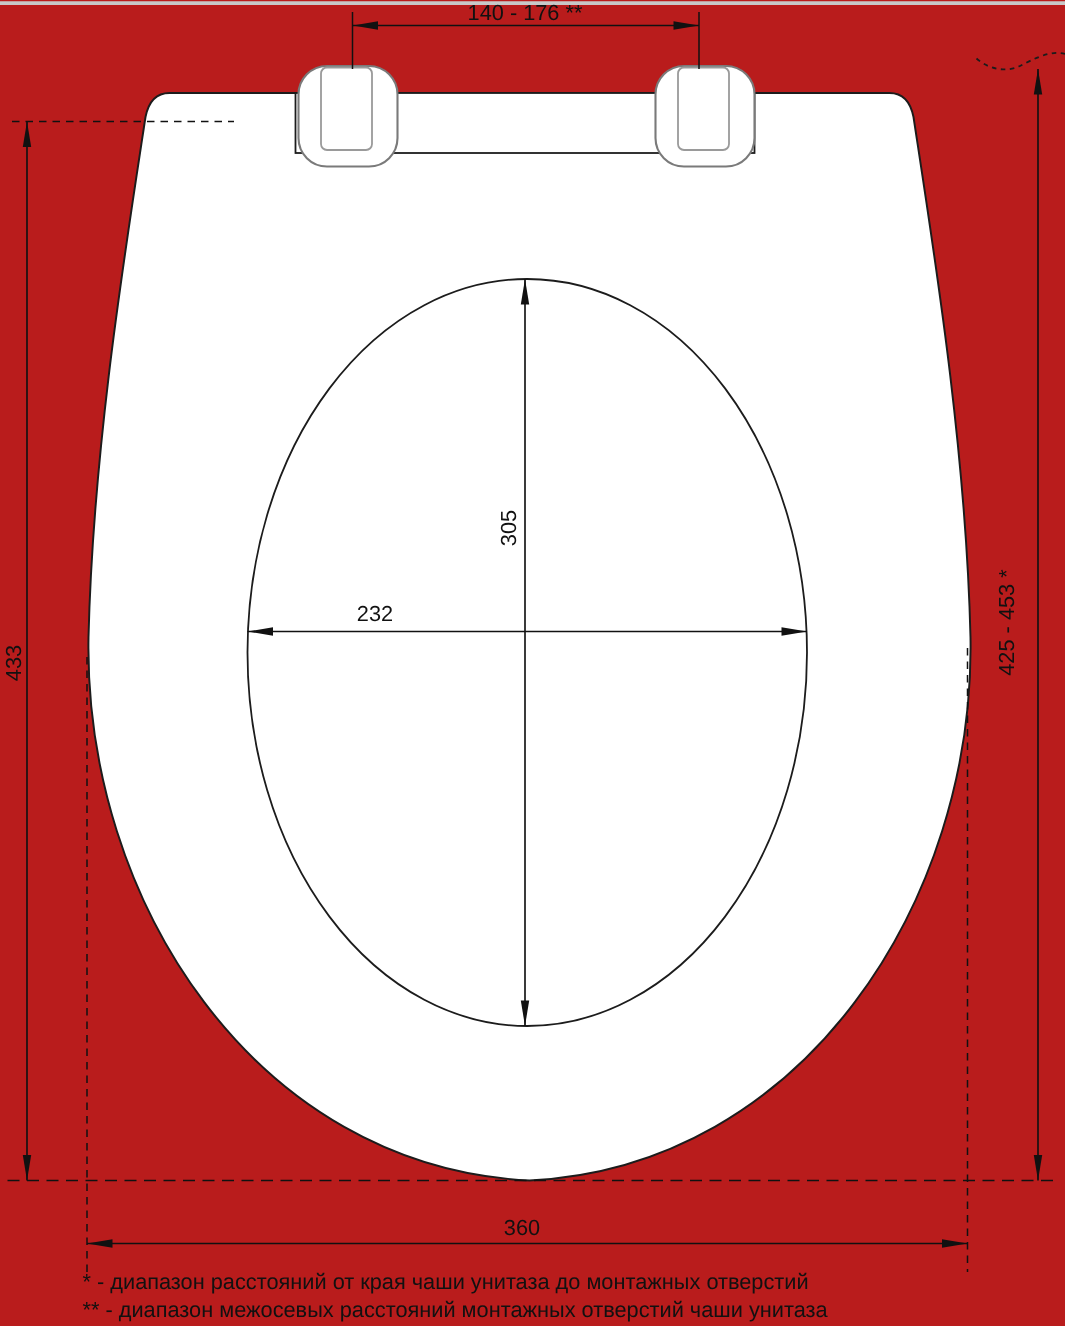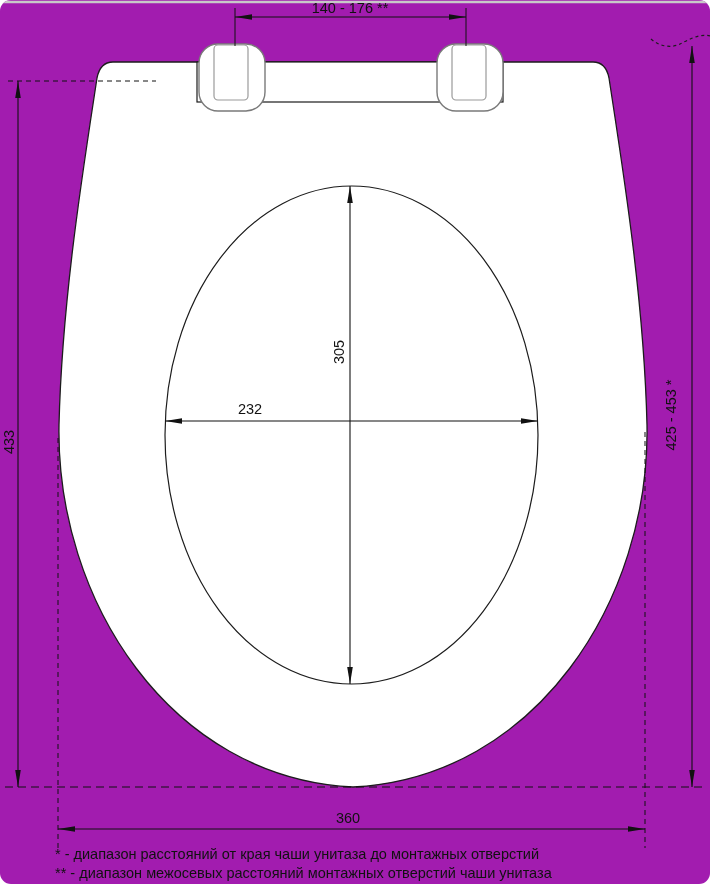--- a/index.html
+++ b/index.html
@@ -1,22 +1,21 @@
 <!DOCTYPE html>
 <html><head>
 <meta charset="utf-8">
 <style>
   html,body{margin:0;padding:0;background:#ffffff;}
   #stage{
     position:relative;
     width:710px;height:884px;
-    background:#a21caf;
+    background:#b91c1c;
     overflow:hidden;
     font-family:"Liberation Sans", sans-serif;
-    border-radius:11px;
   }
   svg{position:absolute;left:0;top:0;}
   .outline{fill:#ffffff;stroke:#1c1c1c;stroke-width:1.3;}
   .thin{fill:none;stroke:#1c1c1c;stroke-width:1.2;}
   .hinge{fill:#ffffff;stroke:#7a7a7a;stroke-width:1.4;}
   .hinge-inner{fill:#ffffff;stroke:#9a9a9a;stroke-width:1.2;}
   .dim{fill:none;stroke:#111111;stroke-width:1.1;}
   .ext{fill:none;stroke:#111111;stroke-width:1;}
   .dashed{stroke-dasharray:8 5;}
   .dashed-sm{stroke-dasharray:5 4;}

